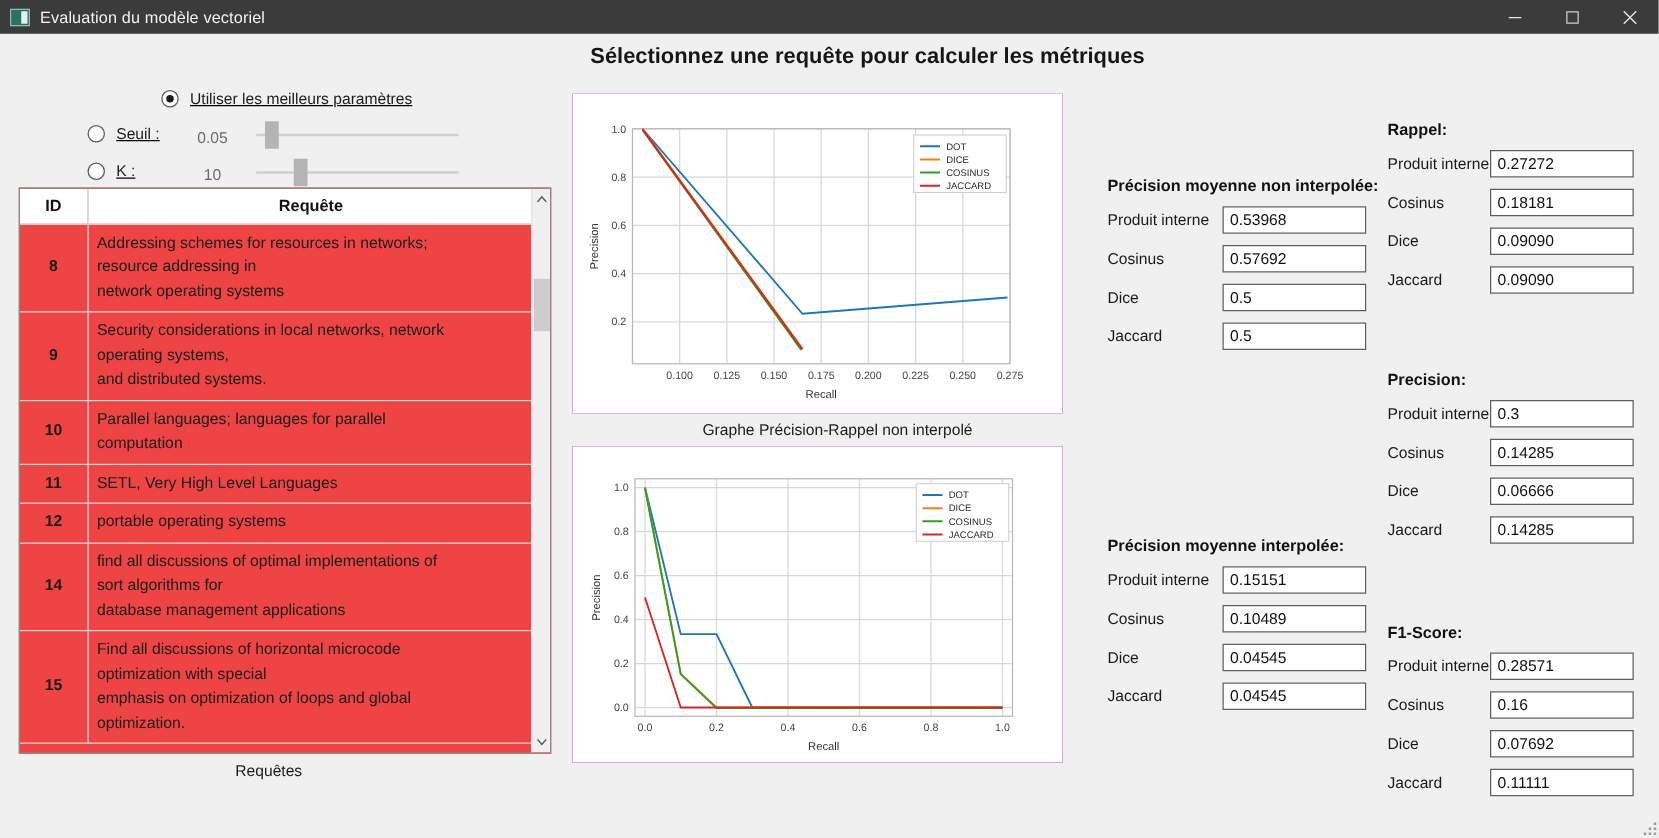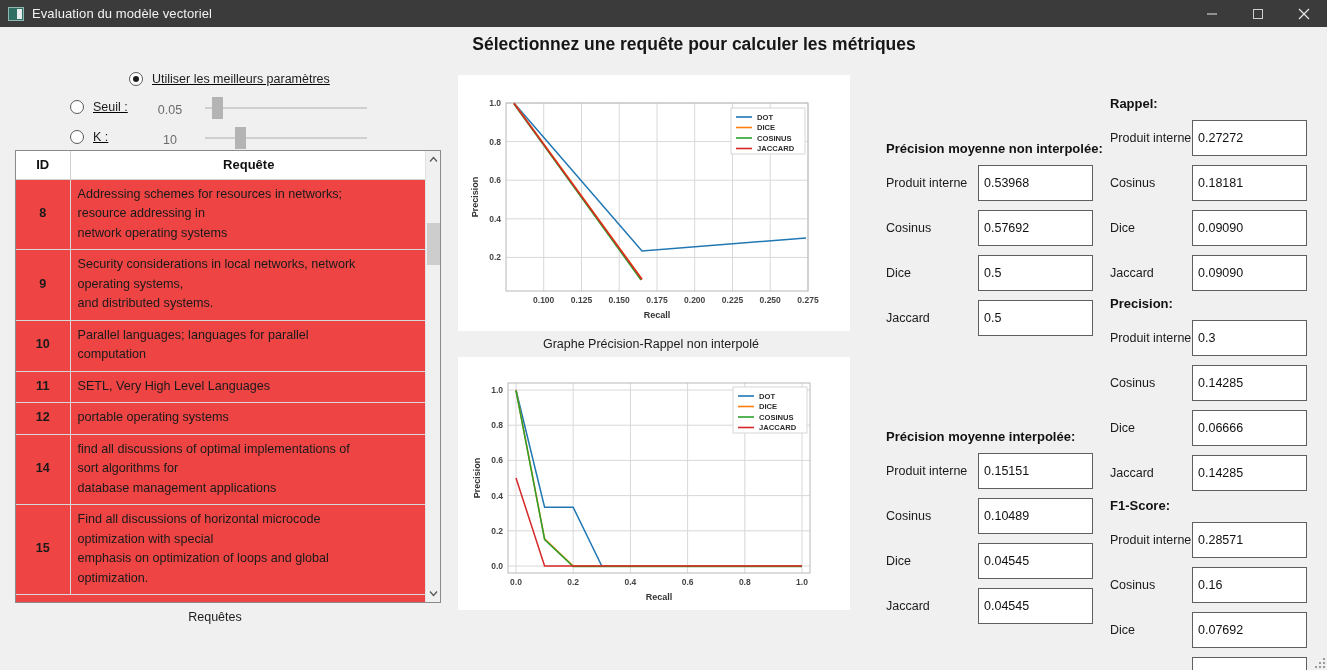--- a/index.html
+++ b/index.html
@@ -177,27 +177,26 @@
     text-align: center;
     font-size: 12.5px;
     color: #1c1c1c;
   }
 
   
   .chart-card {
     position: absolute;
     background: #a21caf;
     border: none;
-    font-weight: bold;
   }
   .chart-card.c1 { left: 458px; top: 75px;  width: 392px; height: 256px; }
   .chart-card.c2 { left: 458px; top: 357px; width: 392px; height: 253px; }
   .chart-caption {
     position: absolute;
-    width: 392px; left: 455px;
+    width: 392px; left: 474px;
     text-align: center;
     font-size: 12.5px;
     color: #1c1c1c;
   }
   .chart-caption.cc1 { top: 337px; }
   .chart-caption.cc2 { top: 617px; }
   .chart-card svg { display: block; }
 
   
   .mgroup { position: absolute; }
@@ -209,21 +208,21 @@
     white-space: nowrap;
   }
   .mrow { display: flex; align-items: center; margin-top: 9px; }
   .mlabel {
     font-size: 12.5px; color: #1a1a1a;
     white-space: nowrap;
   }
   .mfield {
     background: #fff;
     border: 1px solid #5f5f5f;
-    height: 36px;
+    height: 22px;
     font-size: 12.5px;
     color: #111;
     display: flex; align-items: center;
     padding-left: 5px;
   }
 
   
   .mgroup.center { left: 866px; width: 220px; margin-left: 20px; }
   .mgroup.center .mrow { justify-content: flex-start; }
   .mgroup.center .mlabel { width: 92px; }

